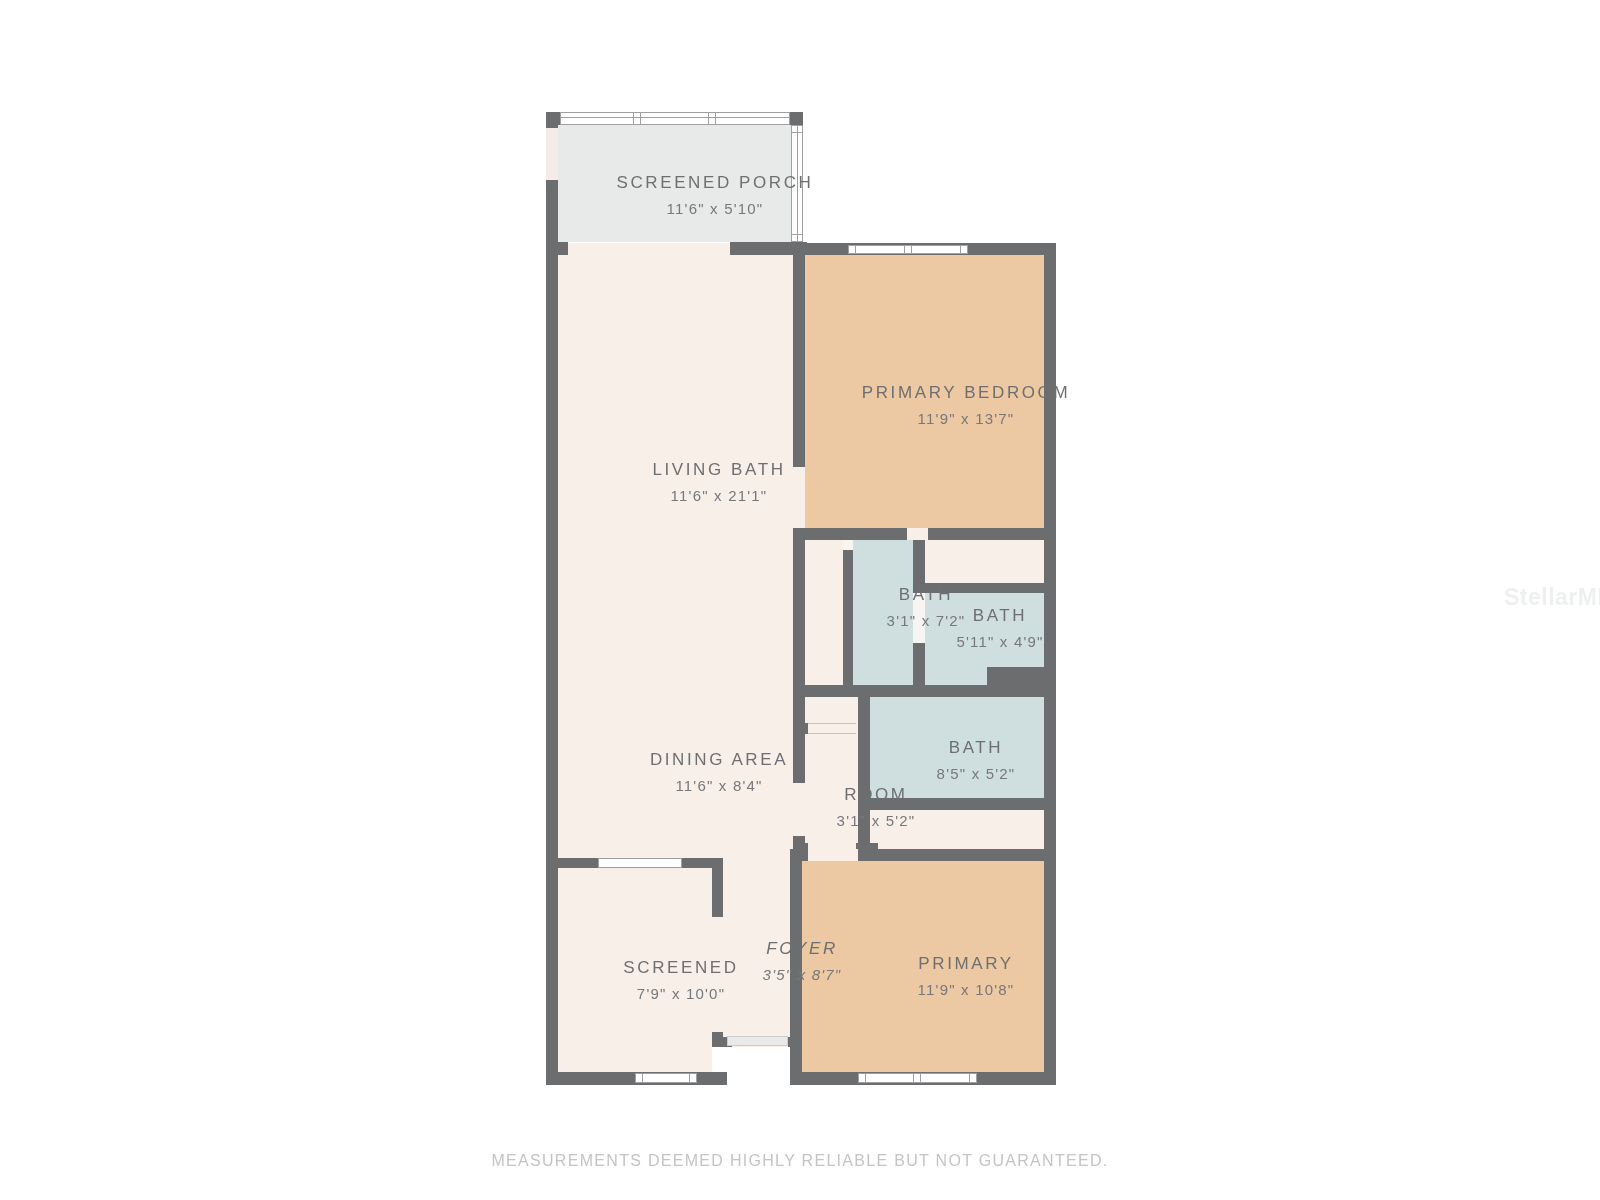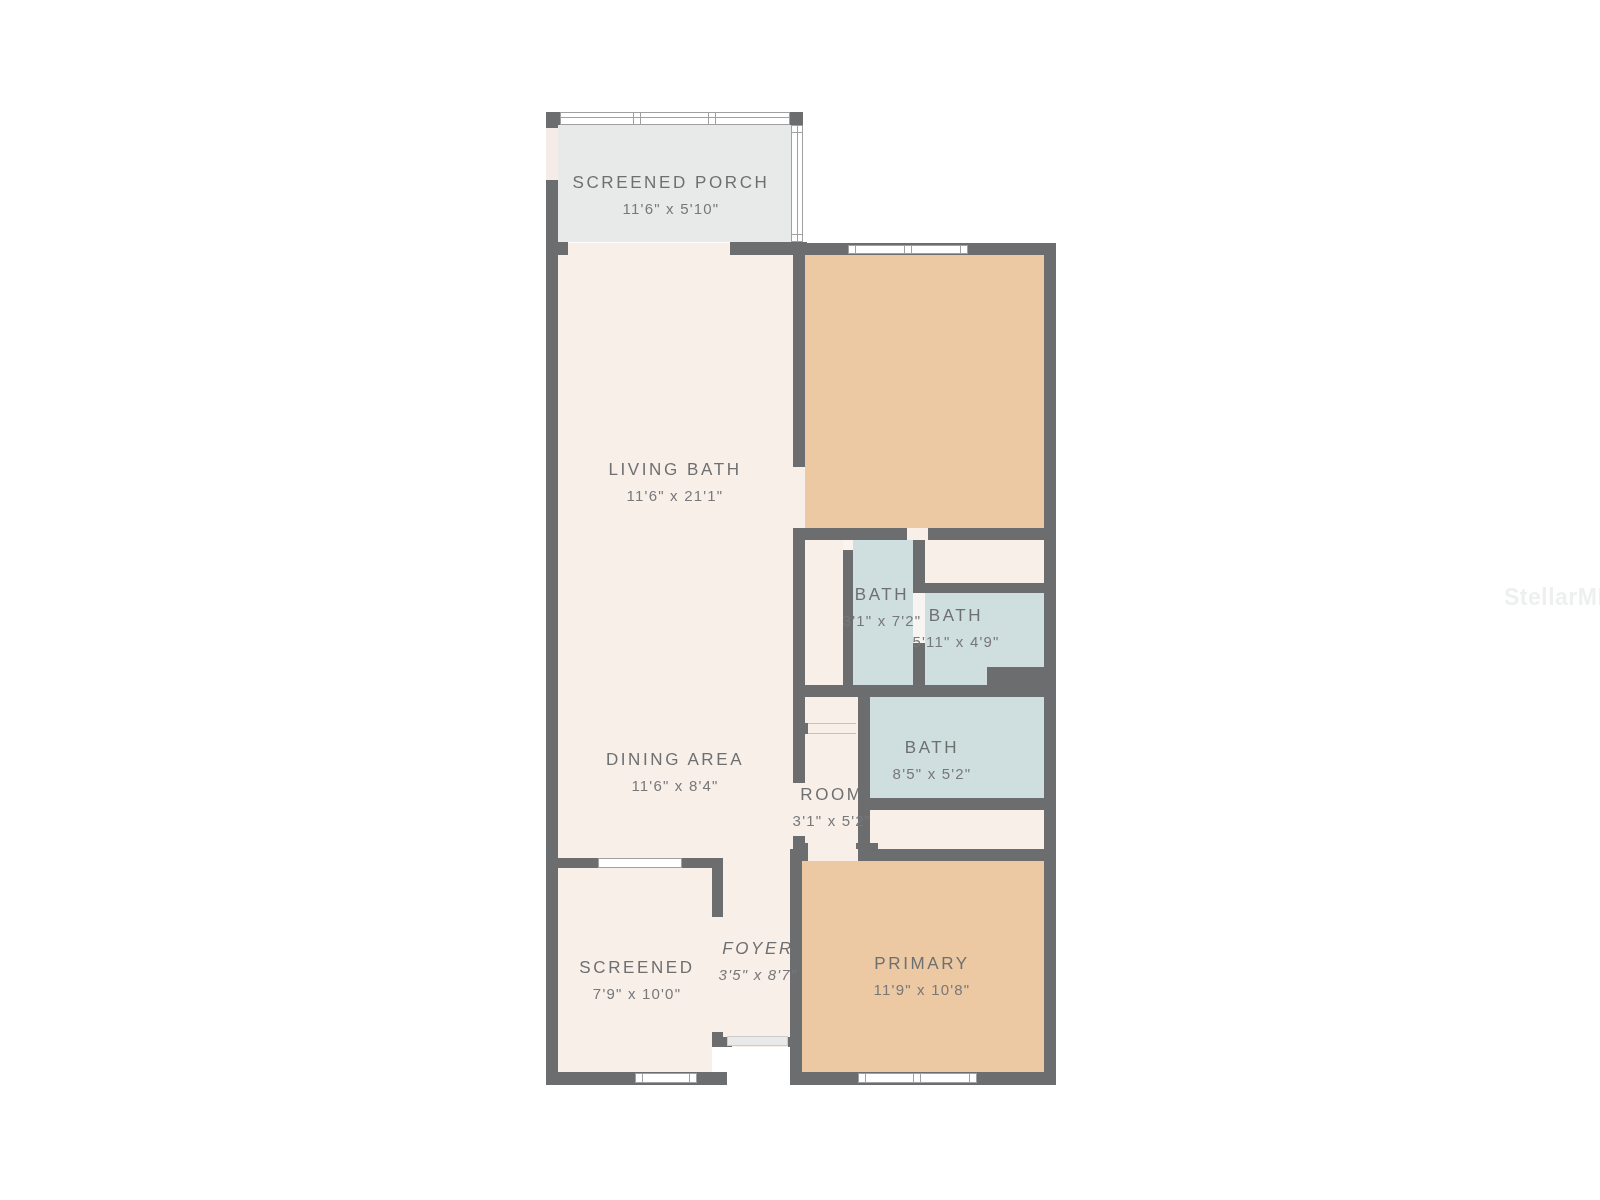--- a/index.html
+++ b/index.html
@@ -8,21 +8,21 @@
   .fill{position:absolute;z-index:1;}
   .c-floor{background:#f8efe9;}
   .c-porch{background:#e8e9e9;}
   .c-bed{background:#ecc8a3;}
   .c-bath{background:#cfdfe0;}
   .wall{position:absolute;background:#6c6d6f;z-index:2;}
   .doormark{position:absolute;z-index:3;}
   .win{position:absolute;background:#ffffff;border:1px solid #a0a0a2;box-sizing:border-box;z-index:4;}
   .hline{position:absolute;left:0;right:0;height:1px;background:#a0a0a2;}
   .vline{position:absolute;top:0;bottom:0;width:1px;background:#a0a0a2;}
-  .label{position:absolute;z-index:5;transform:translate(-50%,-50%);text-align:center;color:#6e6f71;white-space:nowrap;}
+  .label{position:absolute;z-index:5;transform:translate(-50%,-50%);text-align:center;color:#6e6f71;white-space:nowrap;margin-left:44px;}
   .room-name{font-size:17px;letter-spacing:2.6px;font-weight:400;}
   .room-dims{font-size:15px;letter-spacing:1.2px;margin-top:7px;color:#77787a;}
   .disclaimer{position:absolute;left:0;top:1152px;width:1600px;text-align:center;z-index:5;
               font-size:16px;letter-spacing:1.3px;color:#c3c4c6;}
   .watermark{position:absolute;left:1504px;top:584px;z-index:5;font-size:23px;font-weight:600;
              color:#eef0f0;letter-spacing:0.5px;}
 </style>
 </head>
 <body>
 
@@ -117,20 +117,24 @@
   </div>
 
   <div class="label" style="left:671px;top:195px;">
     <div class="room-name">SCREENED PORCH</div>
     <div class="room-dims">11'6" x 5'10"</div>
   </div>
   <div class="label" style="left:675px;top:482px;">
     <div class="room-name">LIVING BATH</div>
     <div class="room-dims">11'6" x 21'1"</div>
   </div>
+  <div class="label" style="left:922px;top:405px;">
+    <div class="room-name">PRIMARY BEDROOM</div>
+    <div class="room-dims">11'9" x 13'7"</div>
+  </div>
   <div class="label" style="left:882px;top:607px;">
     <div class="room-name">BATH</div>
     <div class="room-dims">3'1" x 7'2"</div>
   </div>
   <div class="label" style="left:956px;top:628px;">
     <div class="room-name">BATH</div>
     <div class="room-dims">5'11" x 4'9"</div>
   </div>
   <div class="label" style="left:932px;top:760px;">
     <div class="room-name">BATH</div>
@@ -151,14 +155,15 @@
   <div class="label" style="left:758px;top:961px;font-style:italic;">
     <div class="room-name">FOYER</div>
     <div class="room-dims">3'5" x 8'7"</div>
   </div>
   <div class="label" style="left:922px;top:976px;">
     <div class="room-name">PRIMARY</div>
     <div class="room-dims">11'9" x 10'8"</div>
   </div>
 
   <div class="watermark">StellarMLS</div>
+  <div class="disclaimer">MEASUREMENTS DEEMED HIGHLY RELIABLE BUT NOT GUARANTEED.</div>
 
 </div>
 
 </body></html>

